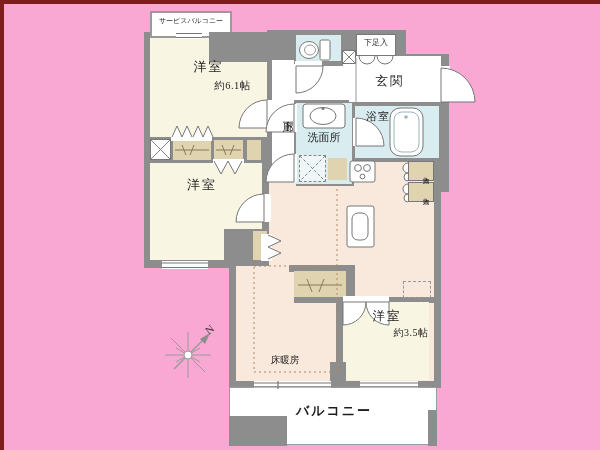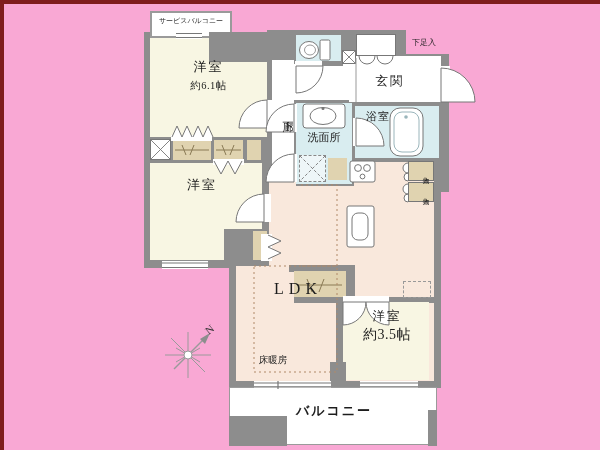--- a/index.html
+++ b/index.html
@@ -8,21 +8,21 @@
   .abs{position:absolute;}
   .wall{position:absolute;background:#8d8d8d;}
   .room{position:absolute;}
   .bed{background:#f8f6e3;}
   .ldk{background:#f9e8dc;}
   .wet{background:#d9edf0;}
   .cls{background:#e0d3b0;}
   .wht{background:#ffffff;}
   .lbl{position:absolute;text-align:center;color:#1d1d1d;line-height:1.15;}
   .nm{font-size:13px;letter-spacing:2px;}
-  .sz{font-size:10.5px;letter-spacing:0.5px;}
+  .sz{font-size:10.5px;letter-spacing:0.5px;margin-left:24px;}
   .vert{writing-mode:vertical-rl;text-orientation:upright;}
   #overlay{position:absolute;left:0;top:0;pointer-events:none;}
 </style>
 </head>
 <body>
 
 <div id="stage">
 
   <div class="wall" style="left:140px;top:28px;width:128px;height:236px;"></div>
   <div class="wall" style="left:263px;top:26px;width:139px;height:162px;"></div>
@@ -192,30 +192,29 @@
     </g>
   </svg>
 
   <div class="lbl nm" style="left:146px;top:56px;width:117px;">洋室</div>
   <div class="lbl sz" style="left:146px;top:76px;width:117px;">約6.1帖</div>
 
   <div class="lbl nm" style="left:146px;top:174px;width:104px;">洋室</div>
 
   <div class="lbl nm vert" style="left:268px;top:84px;width:22px;height:50px;font-size:11px;letter-spacing:1px;">廊下</div>
 
-  <div class="lbl" style="left:352px;top:34px;width:40px;font-size:8px;letter-spacing:0;margin-left:48px;">下足入</div>
+  <div class="lbl" style="left:352px;top:34px;width:40px;font-size:8px;letter-spacing:0;">下足入</div>
   <div class="lbl" style="left:358px;top:70px;width:56px;font-size:12.5px;letter-spacing:2px;">玄関</div>
   <div class="lbl" style="left:352px;top:106px;width:44px;font-size:11px;letter-spacing:1px;">浴室</div>
   <div class="lbl" style="left:294px;top:127px;width:52px;font-size:11px;">洗面所</div>
 
   <div class="lbl vert" style="left:409px;top:159px;width:16px;height:17px;font-size:6.5px;line-height:1;">物入</div>
   <div class="lbl vert" style="left:409px;top:180px;width:16px;height:17px;font-size:6.5px;line-height:1;">物入</div>
 
-  <div class="lbl" style="left:238px;top:276px;width:112px;font-size:16px;letter-spacing:5px;">LDK</div>
 
   <div class="lbl nm" style="left:345px;top:305px;width:76px;font-size:12.5px;">洋室</div>
-  <div class="lbl sz" style="left:345px;top:323px;width:76px;font-size:14px;">約3.5帖</div>
-
-  <div class="lbl" style="left:248px;top:351px;width:42px;font-size:9.5px;">床暖房</div>
+  <div class="lbl sz" style="left:345px;top:323px;width:76px;font-size:10px;">約3.5帖</div>
+
+  <div class="lbl" style="left:260px;top:351px;width:42px;font-size:9.5px;">床暖房</div>
 
   <div class="lbl" style="left:275px;top:400px;width:110px;font-size:13px;letter-spacing:2px;font-weight:bold;">バルコニー</div>
 
 </div>
 
 </body></html>

